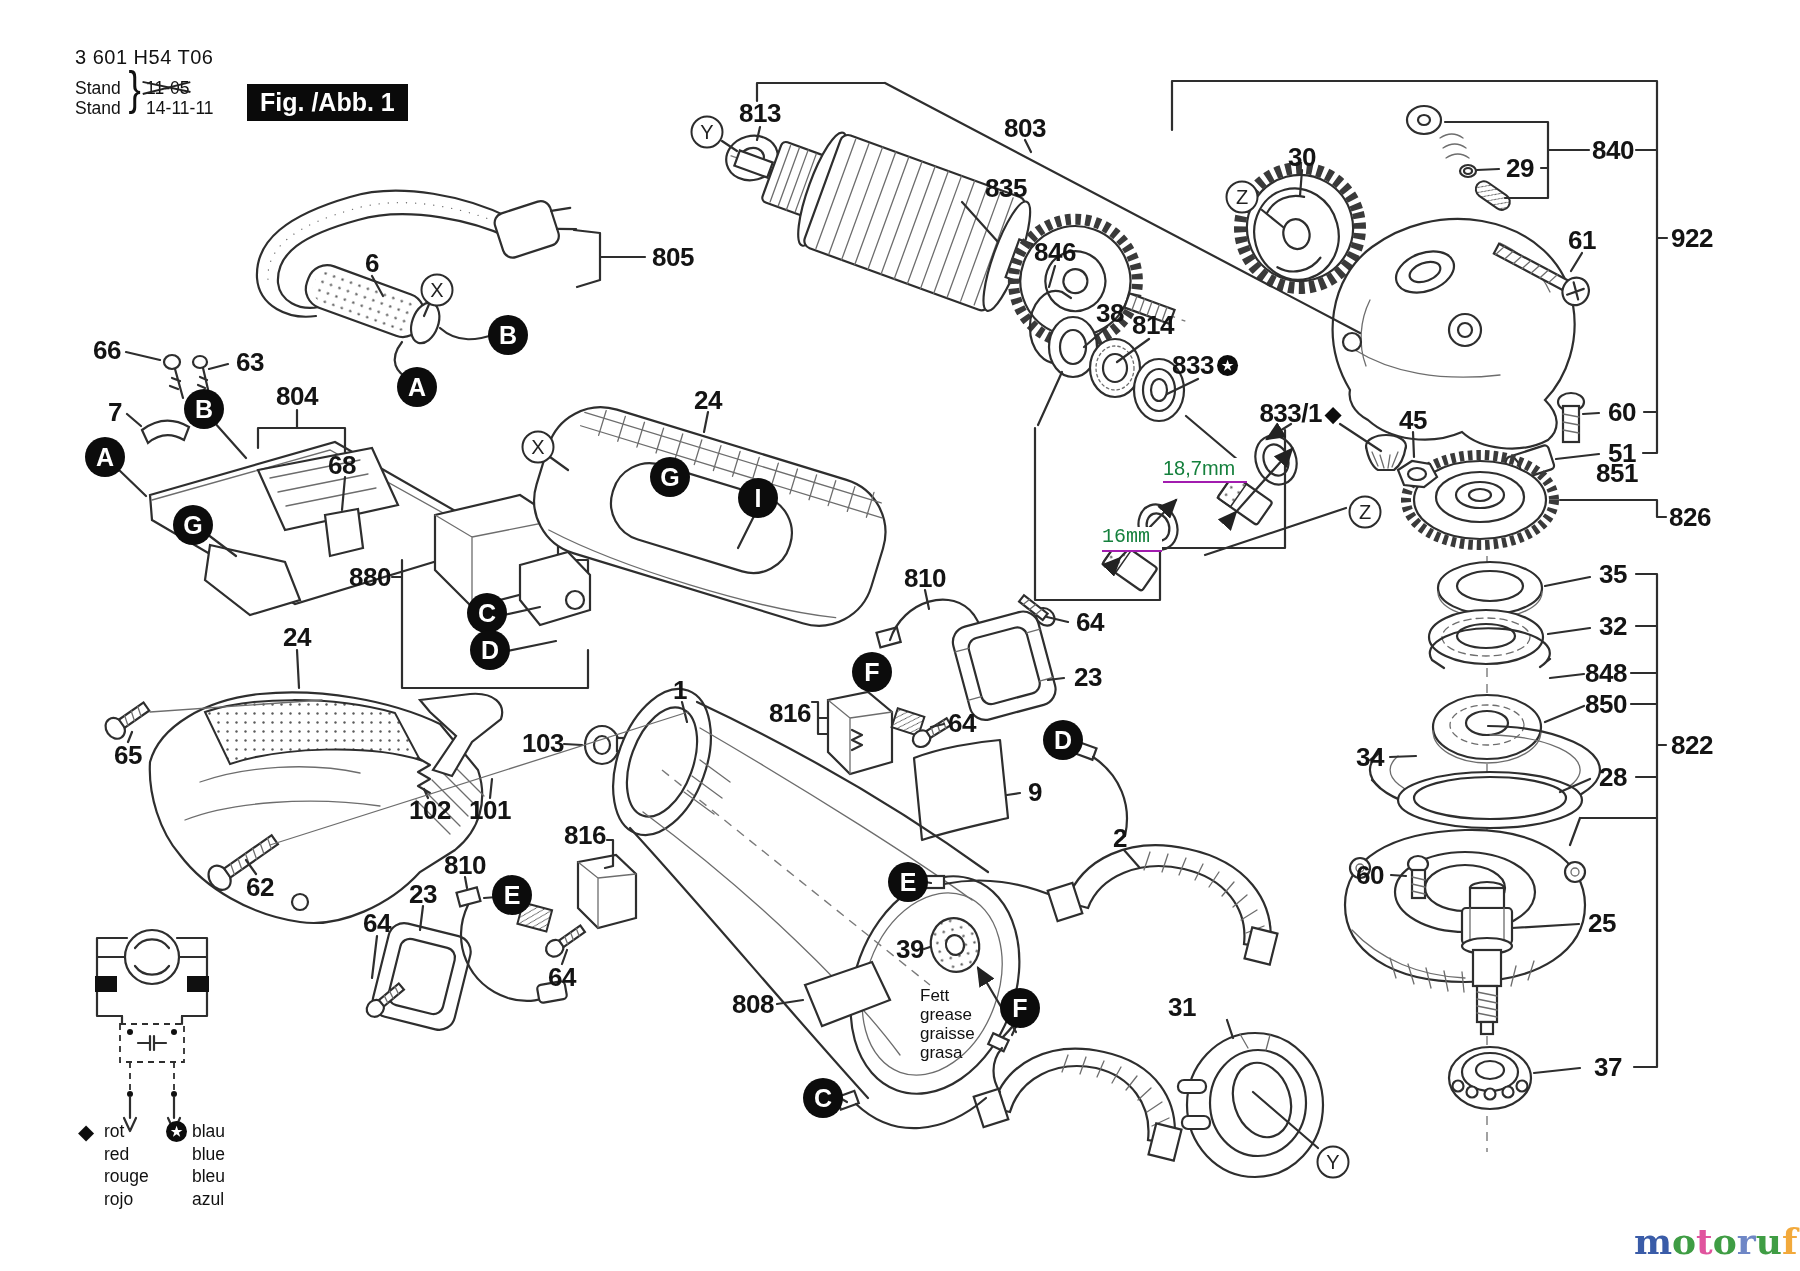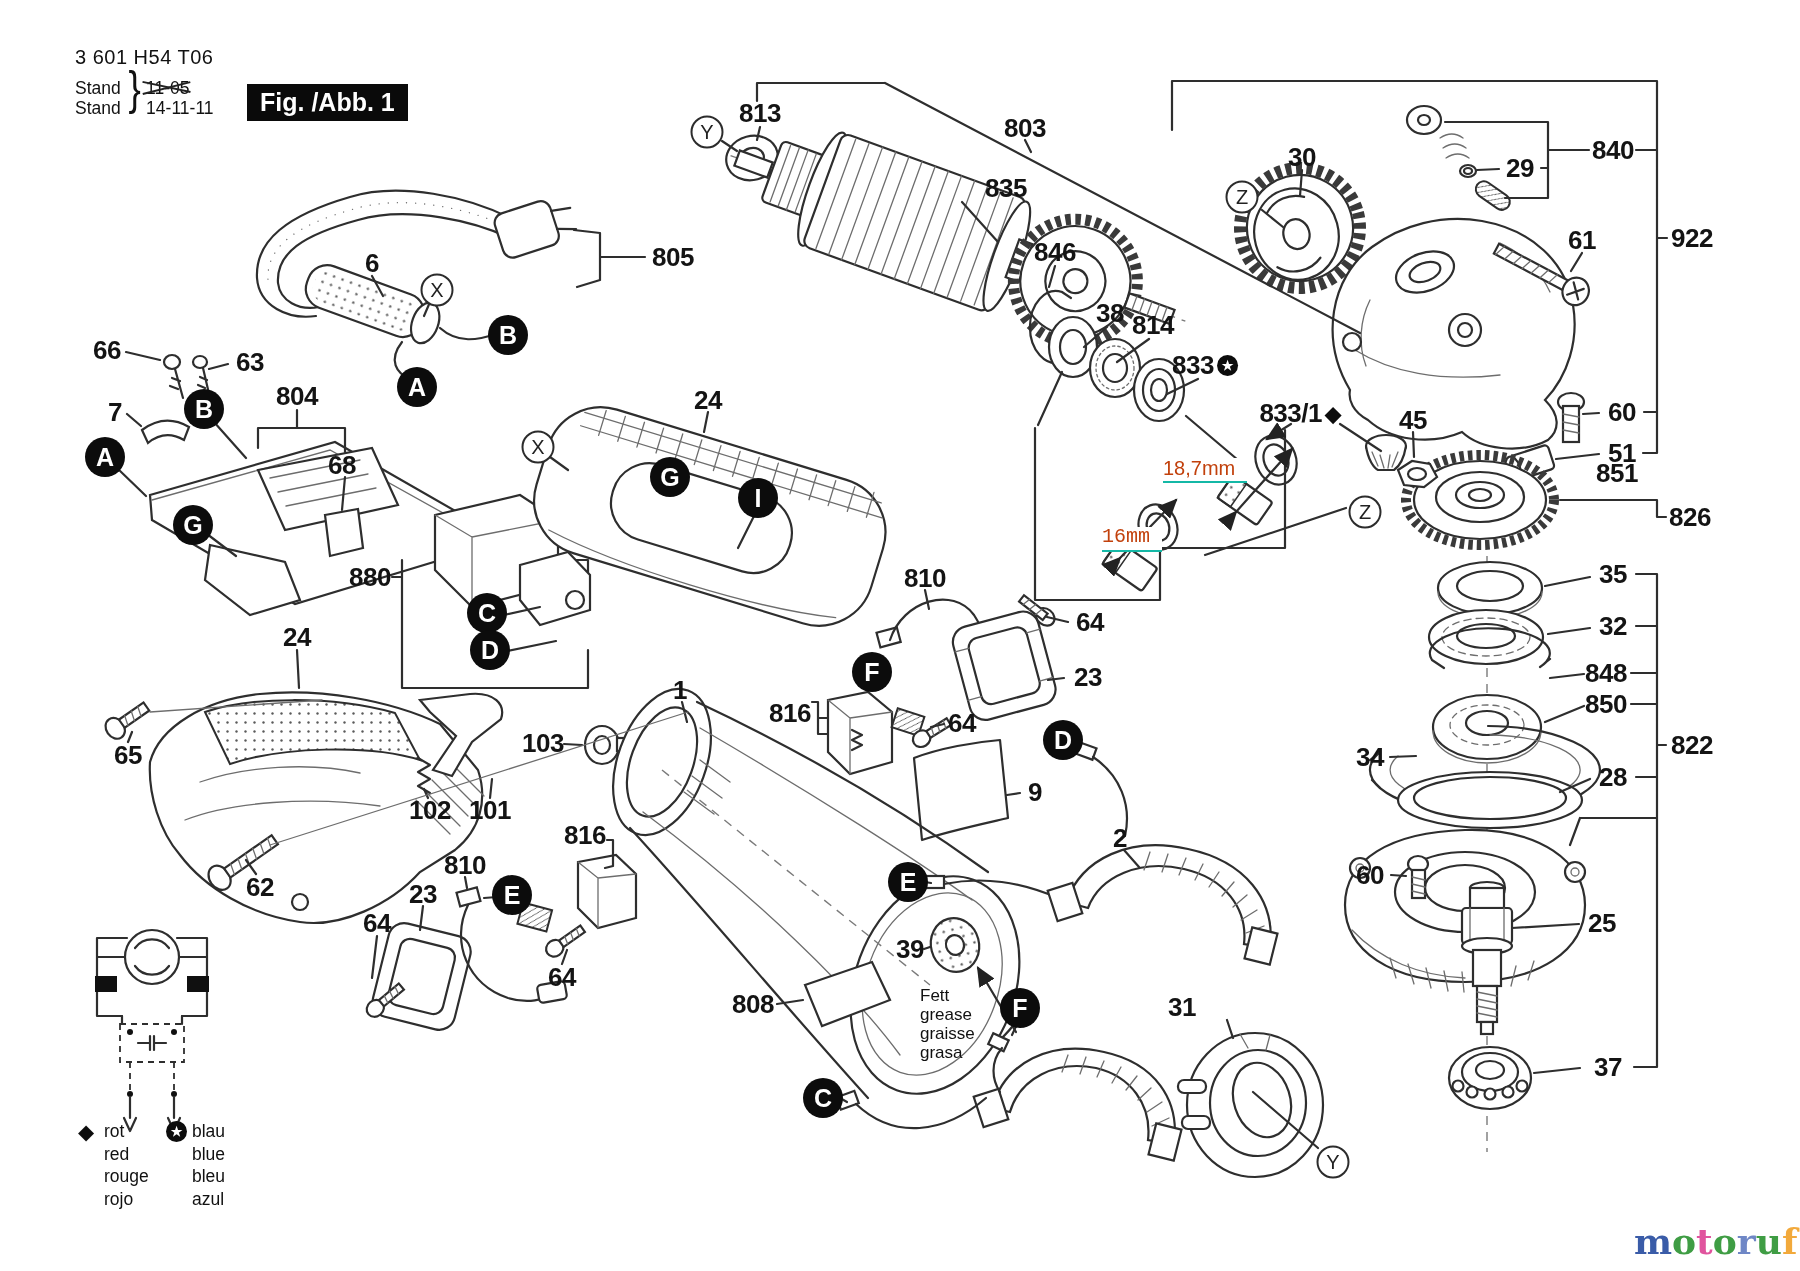--- a/index.html
+++ b/index.html
@@ -13,22 +13,22 @@
   svg .teeth{fill:none;stroke:#3a3a3a}
   svg .blk{fill:#101010;stroke:none}
 
   .callout{position:absolute;transform:translate(-50%,-50%);font:700 26px/1 "Liberation Sans",sans-serif;
            color:#141414;white-space:nowrap;display:flex;align-items:center;gap:3px;letter-spacing:-0.5px}
   .marker{position:absolute;transform:translate(-50%,-50%);text-align:center;box-sizing:border-box}
   .marker.filled{width:40px;height:40px;border-radius:50%;background:#0c0c0c;color:#fff;
                  font:700 25px/40px "Liberation Sans",sans-serif}
   .marker.outline{width:33px;height:33px;border-radius:50%;border:2.5px solid #2c2c2c;background:#fff;
                   color:#222;font:400 20px/28px "Liberation Sans",sans-serif}
-  .dim{position:absolute;font:400 20px/1 "Liberation Sans",sans-serif;color:#c2410c;
-       border-bottom:2px solid #14b8a6;padding:0 12px 3px 0;background:#fff}
+  .dim{position:absolute;font:400 20px/1 "Liberation Sans",sans-serif;color:#15803d;
+       border-bottom:2px solid #a21caf;padding:0 12px 3px 0;background:#fff}
   .star-badge{display:inline-block;width:21px;height:21px;border-radius:50%;background:#0c0c0c;color:#fff;
               font:700 13px/21px "Liberation Sans",sans-serif;text-align:center}
   .diamond-ic{font-size:21px;line-height:21px;color:#0c0c0c}
 
   #header{position:absolute;left:75px;top:46px}
   #part-number{font-size:20px;letter-spacing:.5px}
   #stand-issue{margin-top:9px;font-size:17.5px;line-height:20px;display:flex;align-items:flex-start}
   .si-labels div{height:20px}
   .si-brace{font-size:46px;font-weight:300;margin:0 4px 0 6px;transform:scaleX(.8)}
   .si-dates div{height:20px}

